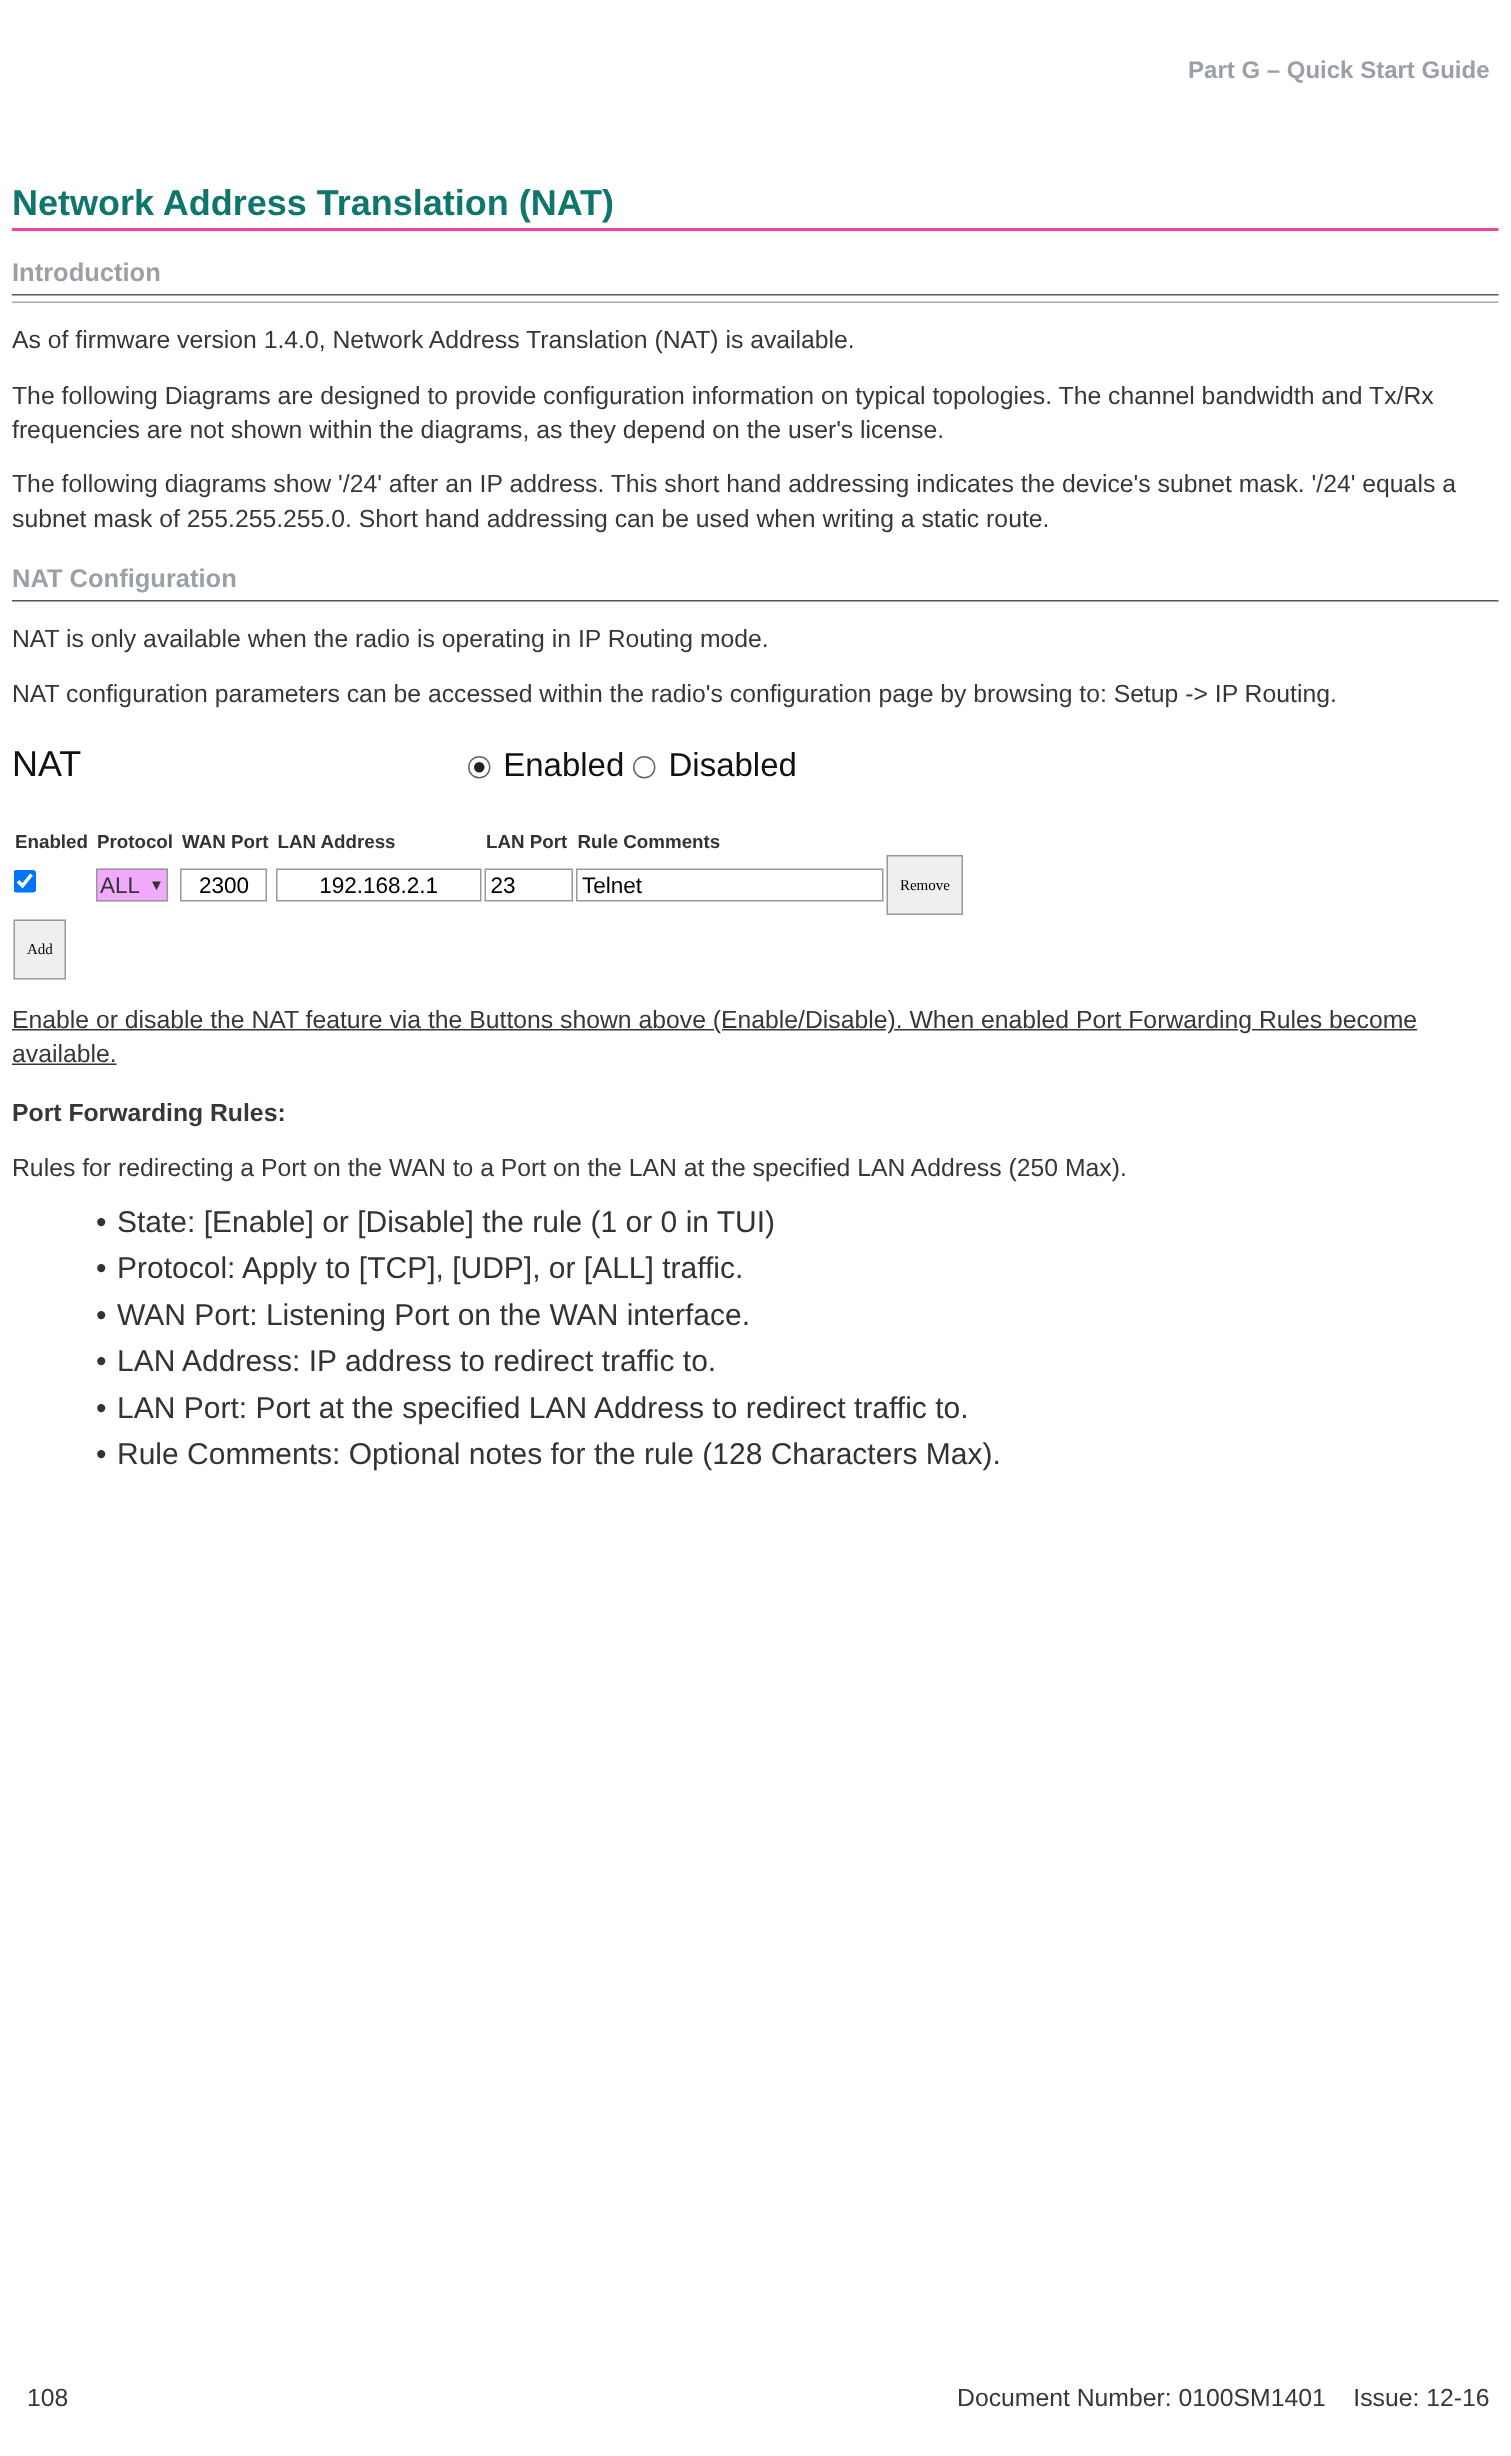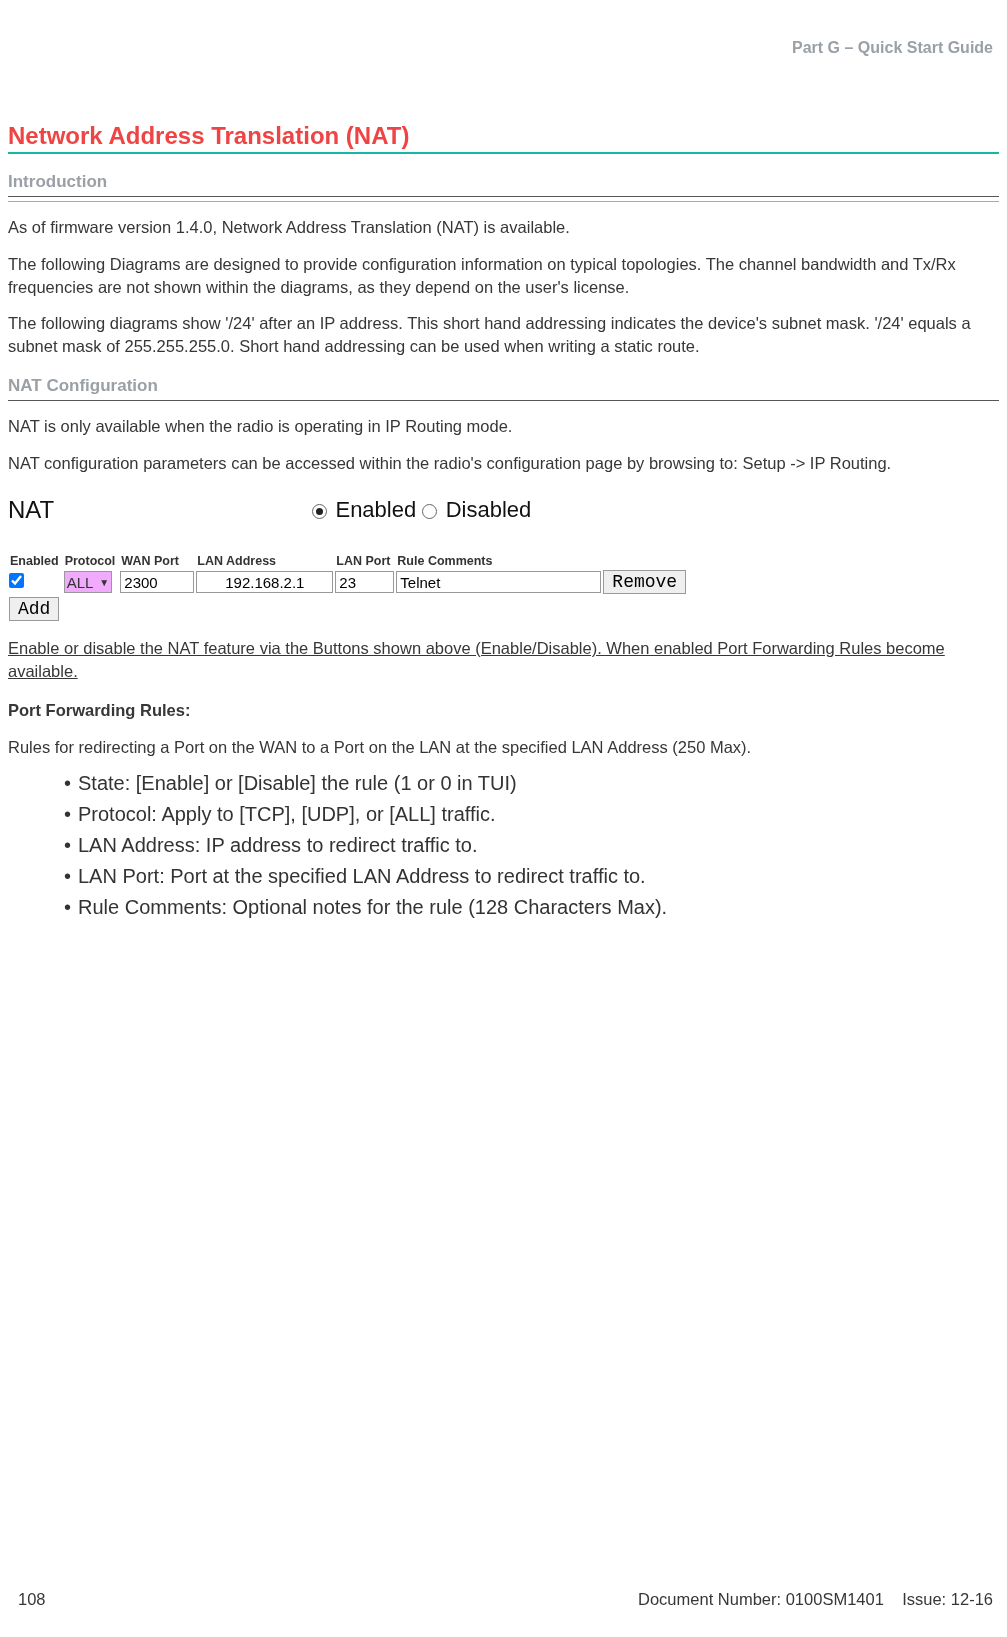--- a/index.html
+++ b/index.html
@@ -1,21 +1,21 @@
 <!DOCTYPE html>
 <html><head>
 <meta charset="utf-8">
 <style>
   * { box-sizing: border-box; margin: 0; padding: 0; }
   html, body { width: 1007px; height: 1637px; font-family: "Segoe UI", "Helvetica Neue", Arial, sans-serif; color: #333; }
   body { position: relative; padding: 28px 8px 0 8px; }
 
   .top-right { position: absolute; top: 39px; right: 14px; color: #9aa0a6; font-weight: 600; font-size: 16px; }
 
-  .h1 { margin-top: 94px; color: #ef4444; font-weight: 700; font-size: 24px; border-bottom: 2px solid #14b8a6; padding-bottom: 2px; }
+  .h1 { margin-top: 94px; color: #0f766e; font-weight: 700; font-size: 24px; border-bottom: 2px solid #ec4899; padding-bottom: 2px; }
   .h2 { margin-top: 18px; color: #9aa0a6; font-weight: 700; font-size: 17px; border-bottom: 1.5px solid #555; padding-bottom: 4px; }
   .rule-thin { border-bottom: 1px solid #aaa; height:0; margin-top:4px; }
 
   .body-p { font-size: 16.5px; line-height: 1.38; margin-top: 14px; color:#373737; }
   .strong { font-weight: 700; font-size: 16.5px; margin-top: 16px; }
 
   
   .nat-block { display:flex; align-items:center; margin-top:22px; }
   .nat-label { font-family: Arial, sans-serif; font-size: 24px; color:#111; width:304px; }
   .radio { appearance:none; width:15px; height:15px; border:1px solid #666; border-radius:50%; display:inline-block; vertical-align:middle; position:relative; margin:0 4px 3px 0; }
@@ -23,21 +23,21 @@
   .radio-label { font-family: Arial, sans-serif; font-size:22px; color:#111; }
 
   
   .pf-block { display:flex; margin-top:30px; }
   .pf-label { font-family: Arial, sans-serif; font-size:24px; color:#111; width:304px; padding-top:12px; }
   .pf-grid { flex:1; }
   .pf-head td { font-family: Arial, sans-serif; font-size:12.5px; font-weight:700; padding:0 4px 2px 2px; vertical-align:bottom; white-space:nowrap; }
   .pf-row td { padding:0 1px; vertical-align:middle; }
   .pf-input { font-family: Arial, sans-serif; font-size:15px; padding:1px 3px; border:1px solid #999; background:#fff; height:22px; }
   .pf-select { font-family: Arial, sans-serif; font-size:15px; border:1px solid #999; background:#f0abfc; height:22px; padding:0 2px; }
-  .pf-btn { font-family: Liberation Mono, monospace; font-size:18px; border:1px solid #999; background:#efefef; padding:1px 8px; height:24px; cursor:pointer; }
+  .pf-btn { font-family: Liberation Serif, serif; font-size:10px; border:1px solid #999; background:#efefef; padding:1px 8px; height:40px; cursor:pointer; }
   .pf-check { width:15px; height:15px; }
   .chev { font-size:10px; }
 
   .bullets { margin-top:10px; padding-left:70px; }
   .bullets li { list-style:none; font-size:20px; line-height:1.55; position:relative; }
   .bullets li::before { content:"•"; position:absolute; left:-14px; top:0; }
 
   .footer { position:absolute; bottom:28px; left:18px; right:14px; display:flex; justify-content:space-between; font-size:16.5px; color:#373737; }
 </style>
 </head>
@@ -86,21 +86,21 @@
         <td></td>
       </tr>
       <tr class="pf-row">
         <td><input type="checkbox" class="pf-check" checked="" style=""></td>
         <td>
           <span class="pf-select" style="display:inline-flex;align-items:center;gap:6px;">
             <span>ALL</span>
             <span class="chev">▼</span>
           </span>
         </td>
-        <td><input class="pf-input" style="width: 74px;" value="2300"></td>
+        <td><input class="pf-input" style="width: 58px; text-align: center;" value="2300"></td>
         <td><input class="pf-input" style="width: 137px; text-align: center;" value="192.168.2.1"></td>
         <td><input class="pf-input" style="width: 59px;" value="23"></td>
         <td><input class="pf-input" style="width: 205px;" value="Telnet"></td>
         <td><button class="pf-btn">Remove</button></td>
       </tr>
       <tr class="pf-row">
         <td colspan="7" style="padding-top:3px;">
           <button class="pf-btn">Add</button>
         </td>
       </tr>
@@ -111,20 +111,21 @@
 
 <p class="body-p" style="margin-top:16px;text-decoration:underline;">Enable or disable the NAT feature via the Buttons shown above (Enable/Disable). When enabled Port Forwarding Rules become available.</p>
 
 <p class="body-p strong">Port Forwarding Rules:</p>
 
 <p class="body-p">Rules for redirecting a Port on the WAN to a Port on the LAN at the specified LAN Address (250 Max).</p>
 
 <ul class="bullets">
   <li>State: [Enable] or [Disable] the rule (1 or 0 in TUI)</li>
   <li>Protocol: Apply to [TCP], [UDP], or [ALL] traffic.</li>
+  <li>WAN Port: Listening Port on the WAN interface.</li>
   <li>LAN Address: IP address to redirect traffic to.</li>
   <li>LAN Port: Port at the specified LAN Address to redirect traffic to.</li>
   <li>Rule Comments: Optional notes for the rule (128 Characters Max).</li>
 </ul>
 
 <div class="footer">
   <span>108</span>
   <span>
     <span>Document Number: 0100SM1401</span>
     &nbsp;&nbsp;

